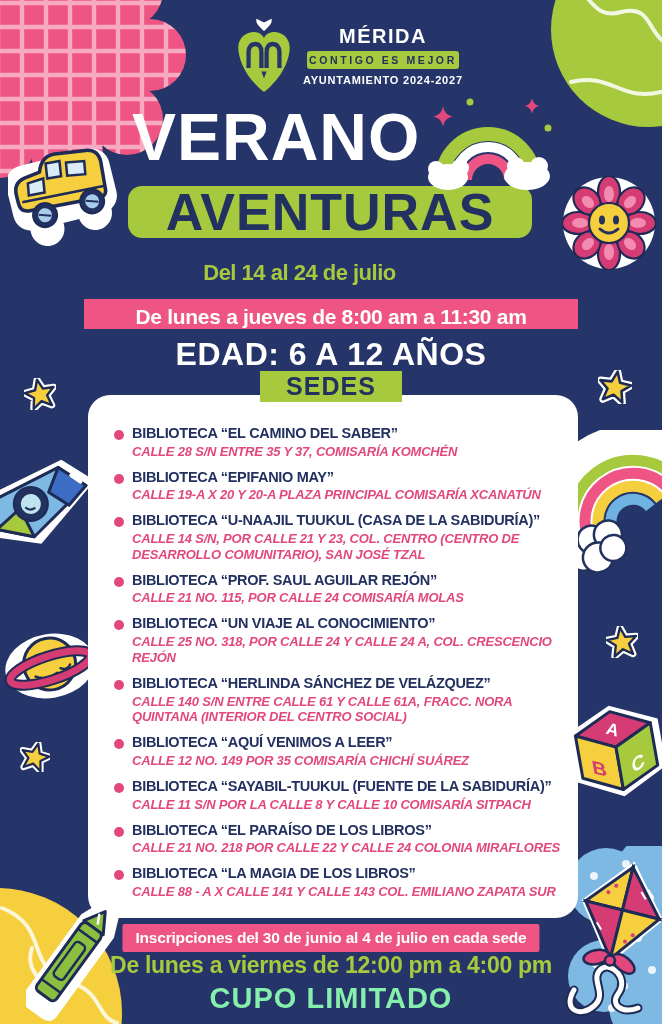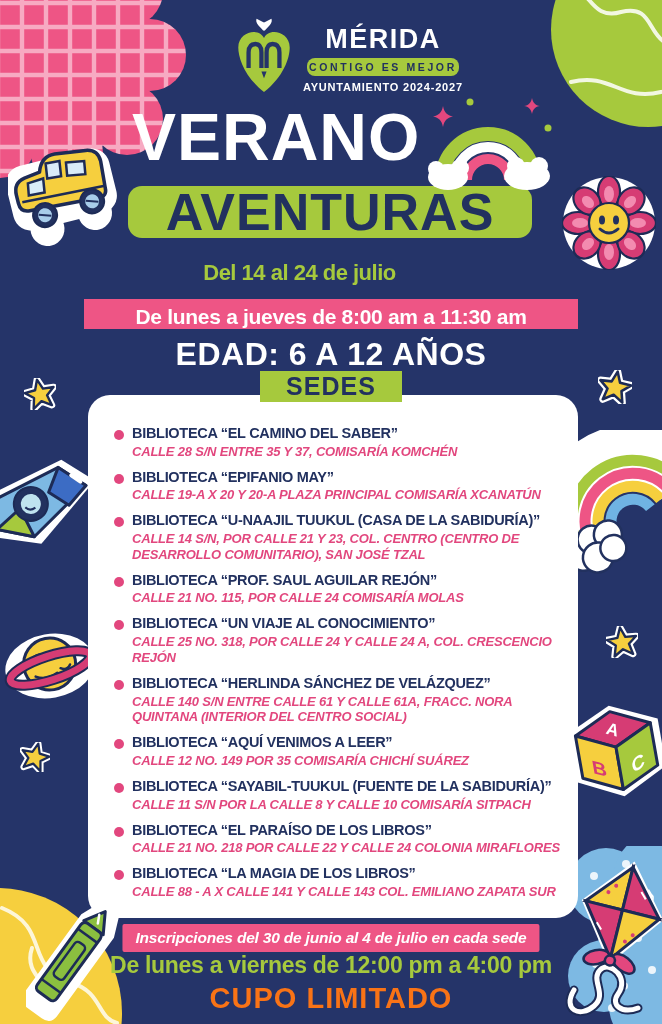--- a/index.html
+++ b/index.html
@@ -6,23 +6,23 @@
   .poster{
     position:relative;width:662px;height:1024px;overflow:hidden;
     background:#253469;
     font-family:"Liberation Sans",sans-serif;
     -webkit-font-smoothing:antialiased;
   }
   .deco{position:absolute;pointer-events:none;}
   
   .logo{position:absolute;left:234px;top:18px;display:flex;gap:9px;align-items:flex-start;}
   .logo-text{display:flex;flex-direction:column;align-items:center;margin-top:8px;}
-  .logo-merida{color:#fff;font-weight:800;font-size:27px;letter-spacing:1.5px;line-height:1;}
+  .logo-merida{color:#fff;font-weight:800;font-size:20px;letter-spacing:1.5px;line-height:1;}
   .logo-pill{background:#a6c93d;color:#22315f;font-weight:800;font-size:10.5px;letter-spacing:2.6px;
-    padding:3px 2px;border-radius:8px;margin-top:5px;white-space:nowrap;}
+    padding:3px 2px;border-radius:3px;margin-top:5px;white-space:nowrap;}
   .logo-sub{color:#fff;font-weight:800;font-size:11px;letter-spacing:.8px;margin-top:5px;white-space:nowrap;}
   
   .verano{position:absolute;left:132px;top:104px;color:#fff;font-weight:800;font-size:66px;
     letter-spacing:1px;line-height:1;}
   .aventuras{position:absolute;left:128px;top:186px;width:404px;height:52px;background:#a6c93d;
     border-radius:14px;display:flex;align-items:center;justify-content:center;}
   .aventuras span{color:#22315f;font-weight:800;font-size:52px;letter-spacing:1px;}
   .dates{position:absolute;left:0;top:260px;width:599px;text-align:center;color:#a6c93d;
     font-weight:800;font-size:22px;letter-spacing:-.5px;}
   .schedule-bar{position:absolute;left:84px;top:299px;width:494px;height:30px;background:#ee5585;
@@ -36,25 +36,25 @@
   .sedes-head span{color:#22315f;font-weight:800;font-size:25px;letter-spacing:1px;}
   .card{position:absolute;left:88px;top:395px;width:490px;height:523px;background:#fff;
     border-radius:22px;z-index:2;box-sizing:border-box;
     padding:30px 8px 18px 26px;display:flex;flex-direction:column;justify-content:space-between;}
   .sede{display:flex;align-items:flex-start;}
   .bullet{width:10px;height:10px;border-radius:50%;background:#e2477e;margin:5px 8px 0 0;flex:none;}
   .sede-name{color:#22315f;font-weight:800;font-size:14.5px;letter-spacing:-.3px;line-height:1.22;}
   .sede-addr{color:#e2477e;font-weight:700;font-style:italic;font-size:13px;letter-spacing:-.2px;line-height:1.22;margin-top:1px;}
   
   .insc-bar{position:absolute;left:50%;top:924px;transform:translateX(-50%);background:#ee5585;
-    padding:5px 13px;border-radius:2px;z-index:4;white-space:nowrap;font-style:italic;}
+    padding:5px 13px;border-radius:2px;z-index:4;white-space:nowrap;}
   .insc-bar span{color:#fff;font-weight:800;font-size:15.5px;letter-spacing:-.2px;}
   .foot-sched{position:absolute;left:0;top:952px;width:662px;text-align:center;color:#a6c93d;
     font-weight:800;font-size:23px;letter-spacing:-.3px;z-index:4;}
-  .cupo{position:absolute;left:0;top:982px;width:662px;text-align:center;color:#f97316;
+  .cupo{position:absolute;left:0;top:982px;width:662px;text-align:center;color:#86efac;
     font-weight:800;font-size:29px;letter-spacing:1px;z-index:4;}
   .circle-green{position:absolute;left:551px;top:-68px;width:195px;height:195px;border-radius:50%;
     background:#a6c93d;overflow:hidden;}
   .circle-yellow{position:absolute;left:-128px;top:888px;width:250px;height:250px;border-radius:50%;
     background:#f6cf3e;overflow:hidden;}
 </style>
 </head>
 <body>
 
 <div class="poster">

